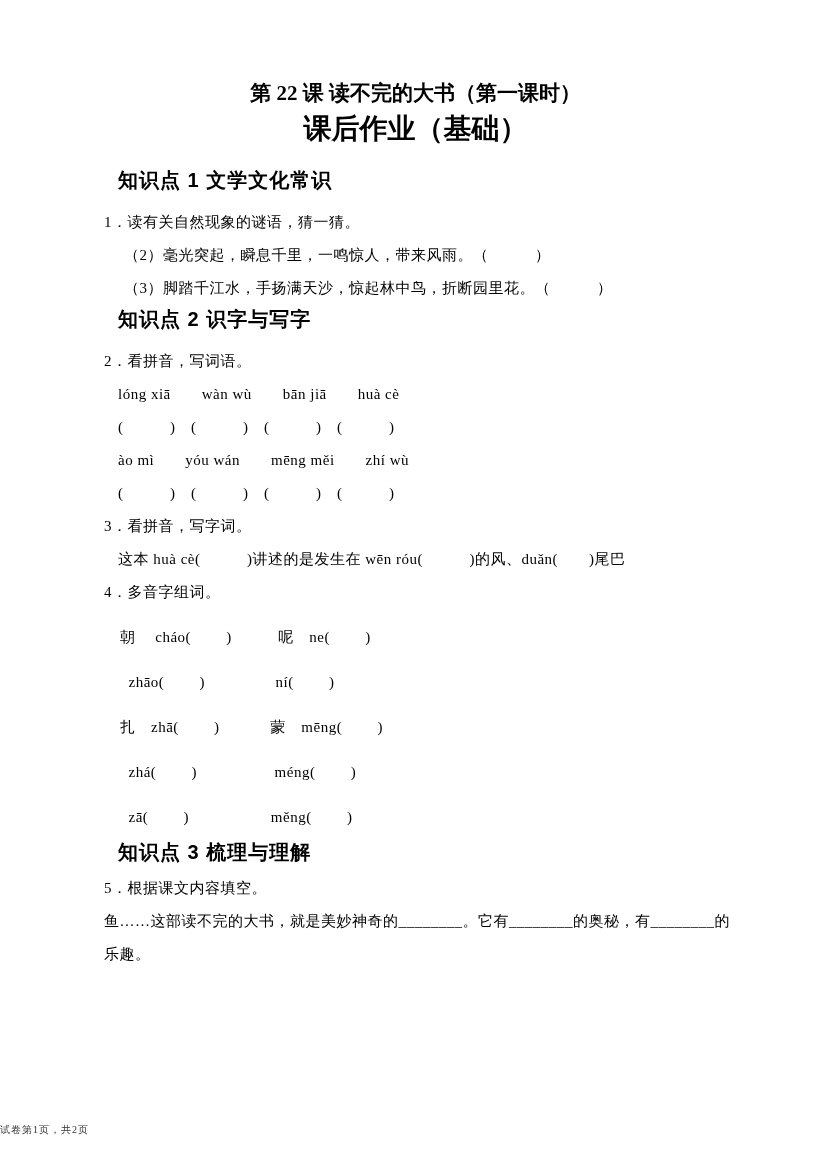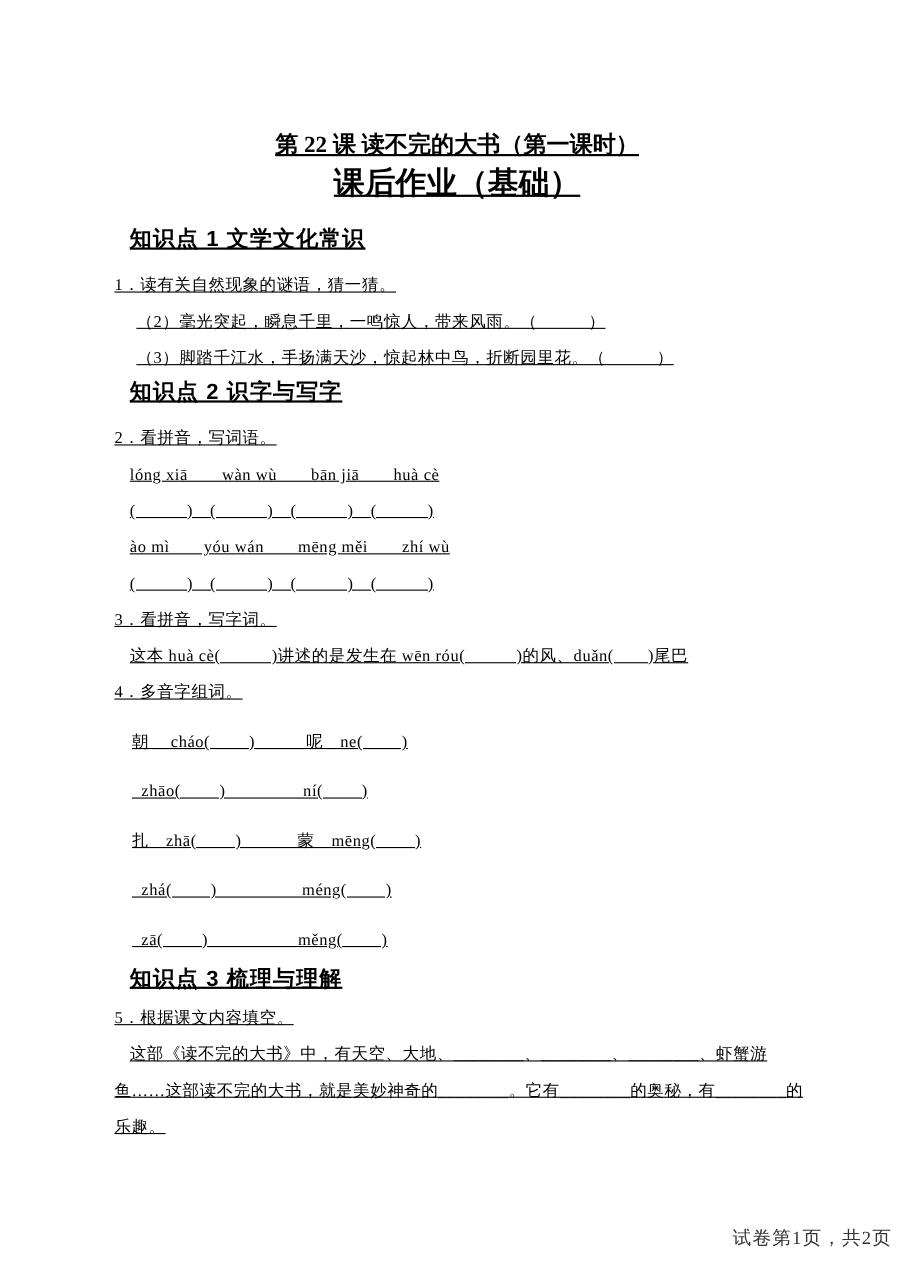--- a/index.html
+++ b/index.html
@@ -9,22 +9,21 @@
     width: 827px;
     height: 1169px;
     margin: 0 auto;
     background: #ffffff;
     color: #000000;
     font-family: "Liberation Serif", serif;
     font-size: 15px;
     overflow: hidden;
   }
   .content {
-    padding: 118px 100px 0 104px;
-    text-decoration: underline;
+    padding: 80px 100px 0 104px;
   }
   .title {
     font-size: 21px;
     font-weight: 700;
     text-align: center;
     line-height: 26px;
     font-family: "Liberation Serif", serif;
   }
   .subtitle {
     font-size: 28px;
@@ -54,22 +53,22 @@
   .first-after-heading { margin-top: 12px; }
   .first-after-heading-sm { margin-top: 6px; }
   .indent-sub { padding-left: 20px; }
   .indent-body { padding-left: 14px; }
   .indent-q4 { padding-left: 16px; margin-top: 12px; }
   .footer {
     position: absolute;
     left: 0;
     right: 16px;
     bottom: 32px;
-    text-align: right;
-    font-size: 17px;
+    text-align: left;
+    font-size: 10px;
     color: #333333;
     letter-spacing: 1px;
   }
 </style>
 </head>
 <body>
 
 <div class="page">
   <div class="content">
 
@@ -91,20 +90,19 @@
     <div class="line indent-body">这本 huà cè(　　　)讲述的是发生在 wēn róu(　　　)的风、duǎn(　　)尾巴</div>
     <div class="line">4．多音字组词。</div>
     <div class="line indent-q4">朝　 cháo(　　 )　　　呢　ne(　　 )</div>
     <div class="line indent-q4">  zhāo(　　 )　　　　  ní(　　 )</div>
     <div class="line indent-q4">扎　zhā(　　 )　　　 蒙　mēng(　　 )</div>
     <div class="line indent-q4">  zhá(　　 )　　　　　méng(　　 )</div>
     <div class="line indent-q4">  zā(　　 )　　　　　 měng(　　 )</div>
 
     <div class="kp-heading h3">知识点 3 梳理与理解</div>
     <div class="line first-after-heading-sm">5．根据课文内容填空。</div>
-    <div class="line indent-body">这部《读不完的大书》中，有天空、大地、________、________、________、虾蟹游</div>
     <div class="line">鱼……这部读不完的大书，就是美妙神奇的________。它有________的奥秘，有________的</div>
     <div class="line">乐趣。</div>
 
   </div>
 
   <div class="footer">试卷第1页，共2页</div>
 </div>
 
 </body></html>

